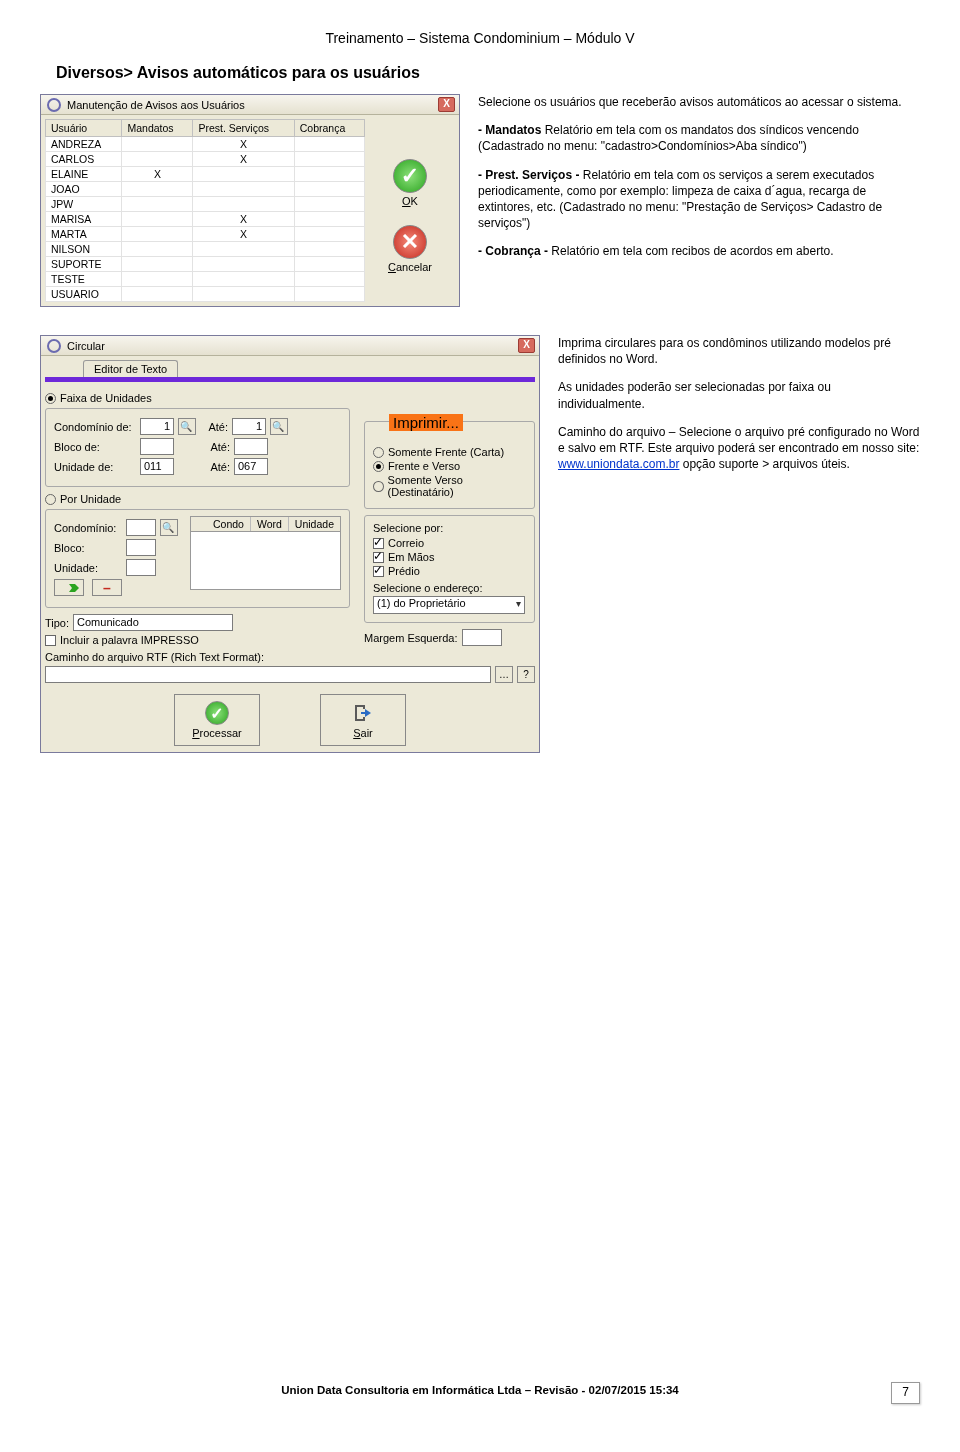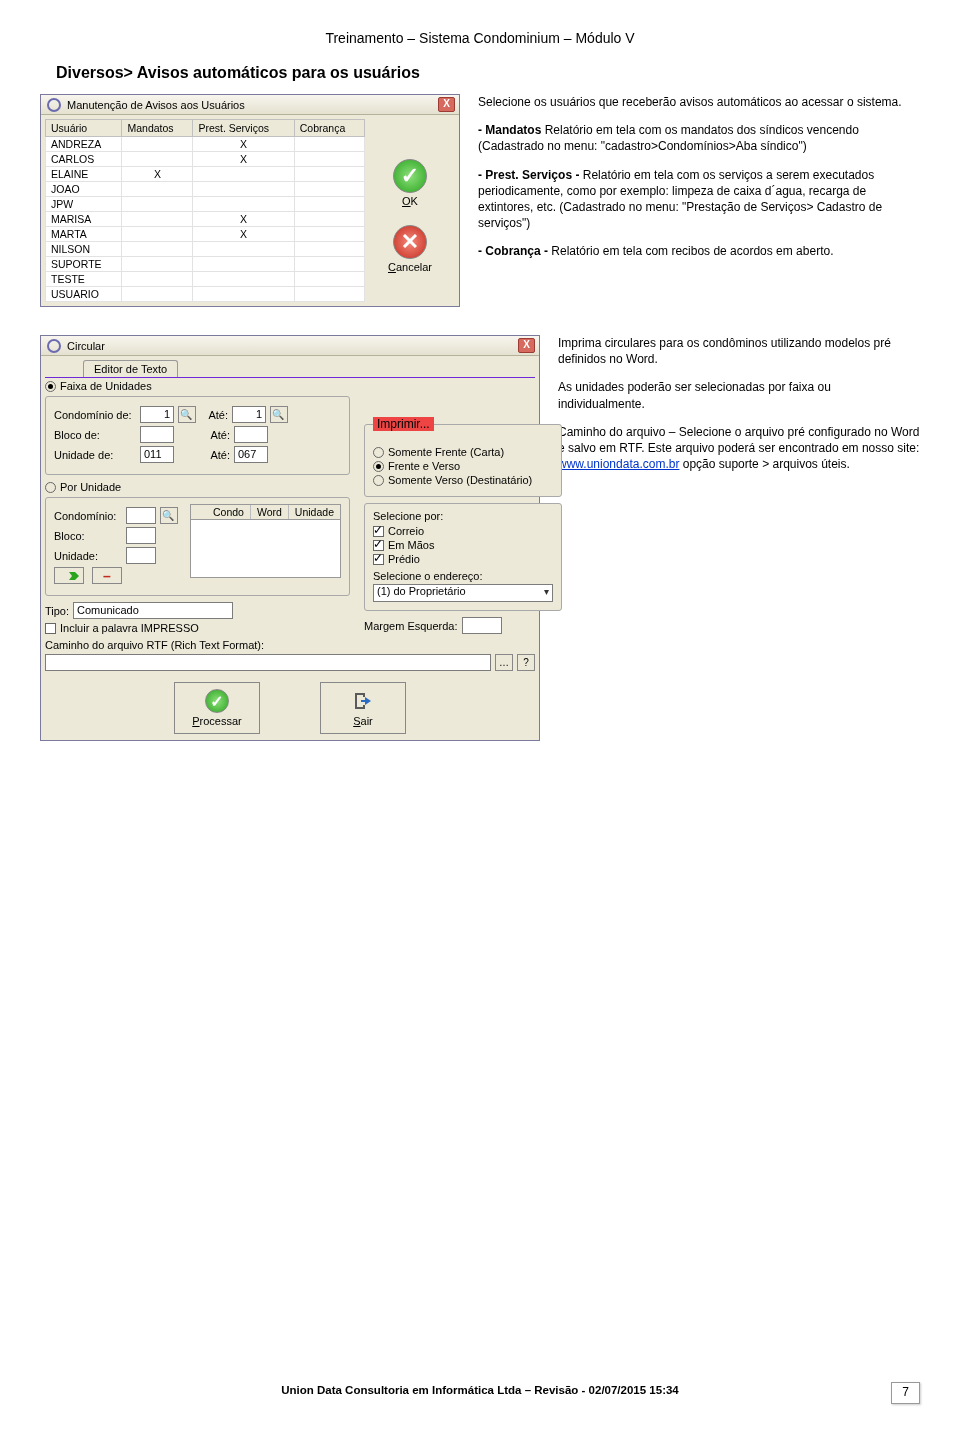--- a/index.html
+++ b/index.html
@@ -116,21 +116,21 @@
     width:34px;height:34px;border-radius:50%;display:flex;align-items:center;justify-content:center;font-size:22px;font-weight:bold;
     border:1px solid #888;
   }
   .icn-ok{ background:radial-gradient(#8ce07a,#2aa31f); color:#fff;}
   .icn-cancel{ background:radial-gradient(#f58a7a,#c42a1f); color:#fff;}
   .u { text-decoration: underline; }
 
   
   .dlg2 { width: 500px; }
   .dlg2 .tabrow {
-    display:flex; border-bottom:1px solid #6d28d9; margin-bottom:0;padding-left:38px;
+    display:flex; border-bottom:5px solid #6d28d9; margin-bottom:8px;padding-left:38px;
   }
   .dlg2 .tab {
     border:1px solid #999; border-bottom:none;
     background:#ece9d8;
     padding: 2px 10px 2px 10px;
     font-size:11px;
     margin-right:-1px;
     border-top-left-radius:3px;border-top-right-radius:3px;
   }
   .dlg2 .formcols {
@@ -141,22 +141,23 @@
   .grp {
     border:1px solid #a9a9a9;
     border-radius:3px;
     padding:6px 8px 8px 8px;
     margin-bottom:6px;
     background:#ece9d8;
     position:relative;
   }
   .grp > .legend {
     position:relative; top:-14px; margin-bottom:-10px;
-    background:#ef4444; display:inline-block; padding:0 4px;
-    font-size:12px;
+    background:#f97316; display:inline-block; padding:0 4px;
+    font-size:15px;
+    margin-left:16px;
   }
   .radio-row { display:flex; align-items:center; gap:4px; font-size:11px; margin:2px 0; }
   .radio-dot, .radio-empty {
     width:11px;height:11px;border:1px solid #666;border-radius:50%;display:inline-block;position:relative;
   }
   .radio-dot::after{content:"";position:absolute;inset:2px;border-radius:50%;background:#000;}
   .cb { width:11px;height:11px;border:1px solid #666;display:inline-block;background:#fff;position:relative; }
   .cb.checked::after{content:"✓";position:absolute;left:-1px;top:-4px;font-size:12px;}
   .frow { display:flex; align-items:center; gap:4px; margin:3px 0; font-size:11px; }
   .inp {
@@ -442,21 +443,21 @@
                 </div>
               <div class="radio-row">
                   <span class="cb checked"></span>
                   <span>Em Mãos</span>
                 </div>
               <div class="radio-row">
                   <span class="cb checked"></span>
                   <span>Prédio</span>
                 </div>
               <div style="font-size:11px;margin:5px 0 2px 0">Selecione o endereço:</div>
-              <span class="sel" style="width:180px">(1) do Proprietário</span>
+              <span class="sel" style="width:152px">(1) do Proprietário</span>
             </div>
             <div class="frow" style="justify-content:flex-start">
               <span>Margem Esquerda:</span>
               <span class="inp" style="width:40px"></span>
             </div>
           </div>
         </div>
 
         <div class="frow" style="margin-top:2px">
           <span>Caminho do arquivo RTF (Rich Text Format):</span>

